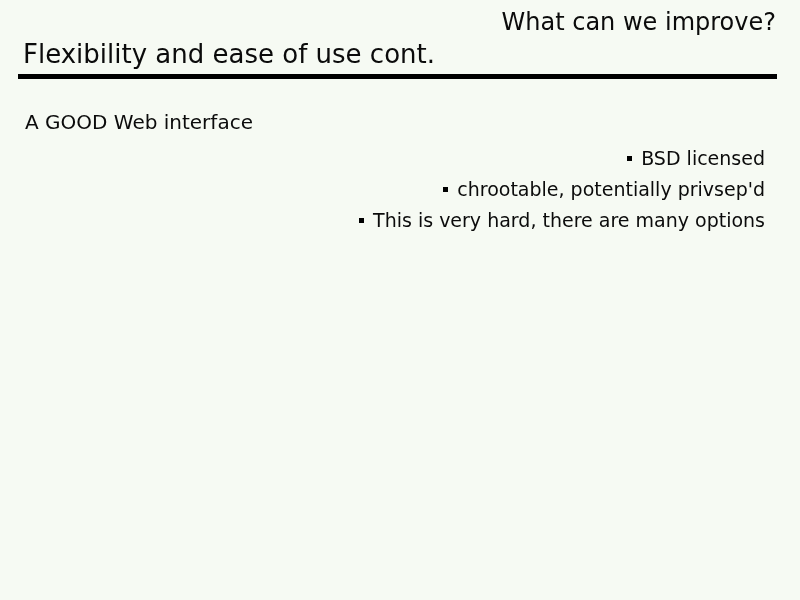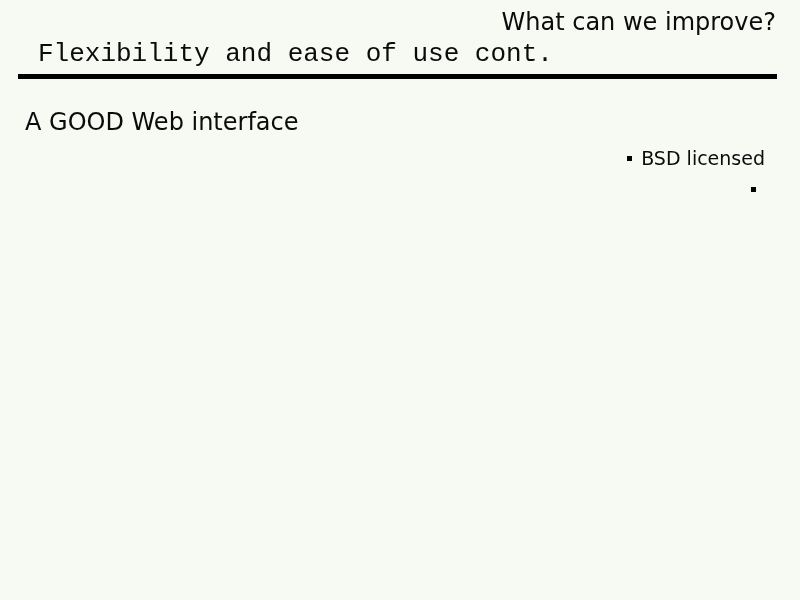--- a/index.html
+++ b/index.html
@@ -23,42 +23,41 @@
     position: absolute;
     top: 10px;
     right: 24px;
     font-size: 24px;
     line-height: 24px;
     white-space: nowrap;
   }
   .slide-title {
     position: absolute;
     top: 39px;
-    left: 38px;
+    left: 23px;
     font-size: 26px;
     line-height: 31px;
     white-space: nowrap;
-    font-family: Liberation Mono, monospace;
   }
   .title-rule {
     position: absolute;
     top: 74px;
     left: 18px;
     width: 759px;
     height: 5px;
     background: #000000;
   }
   .content {
     position: absolute;
     top: 109px;
     left: 25px;
     width: 740px;
   }
   .lead-line {
-    font-size: 24px;
+    font-size: 20px;
     line-height: 26px;
   }
   ul.bullet-list {
     list-style: none;
     margin: 8px 0 0 0;
     padding: 0 0 0 24px;
   }
   ul.bullet-list li {
     font-size: 19px;
     line-height: 31px;
@@ -88,19 +87,22 @@
 
   <div class="content">
 
     <div class="lead-line">A GOOD Web interface</div>
 
     <ul class="bullet-list">
       <li>
         <span class="bullet-square"></span><span>BSD licensed</span>
       </li>
       <li>
-        <span class="bullet-square"></span>
+        <span class="bullet-square"></span><span>chrootable, potentially privsep'd</span>
+      </li>
+      <li>
+        <span class="bullet-square"></span><span>This is very hard, there are many options</span>
       </li>
     </ul>
 
   </div>
 
 </div>
 
 </body></html>

